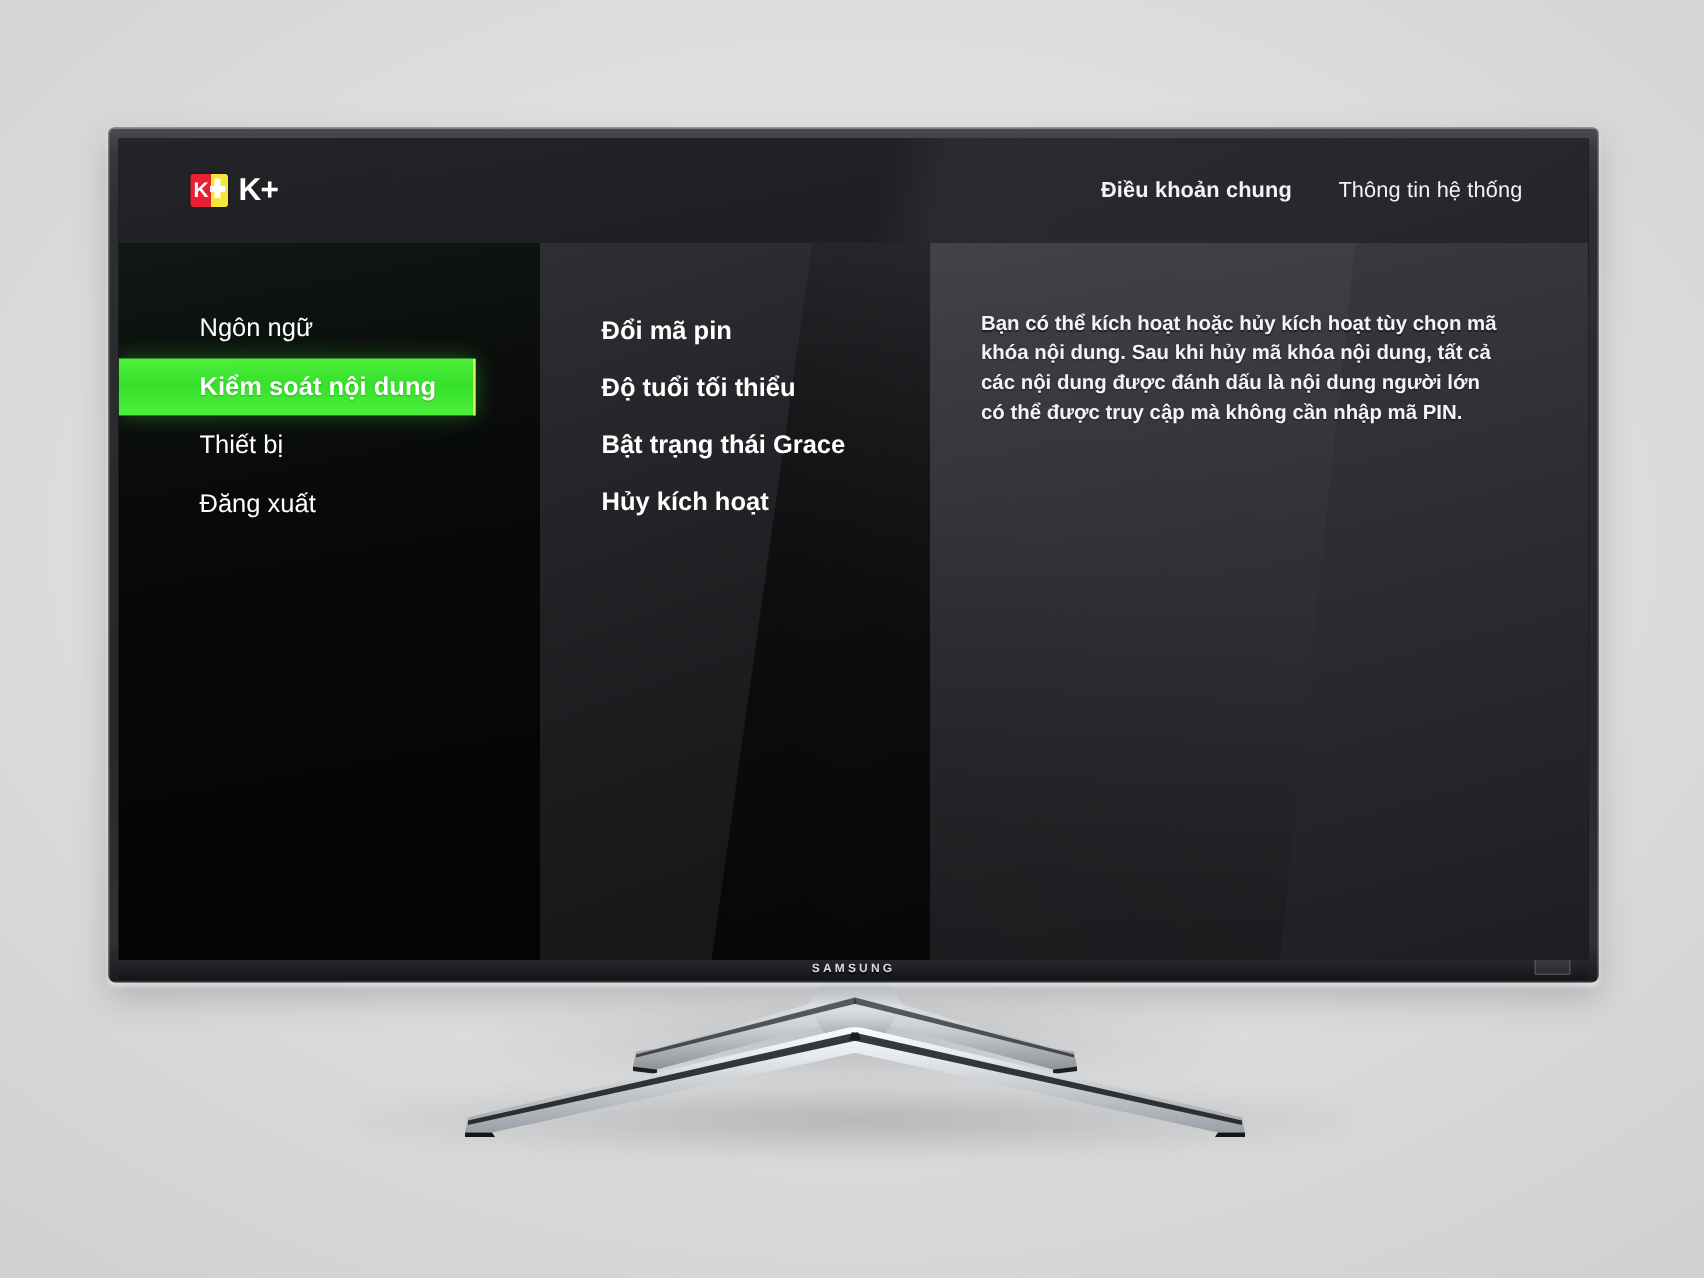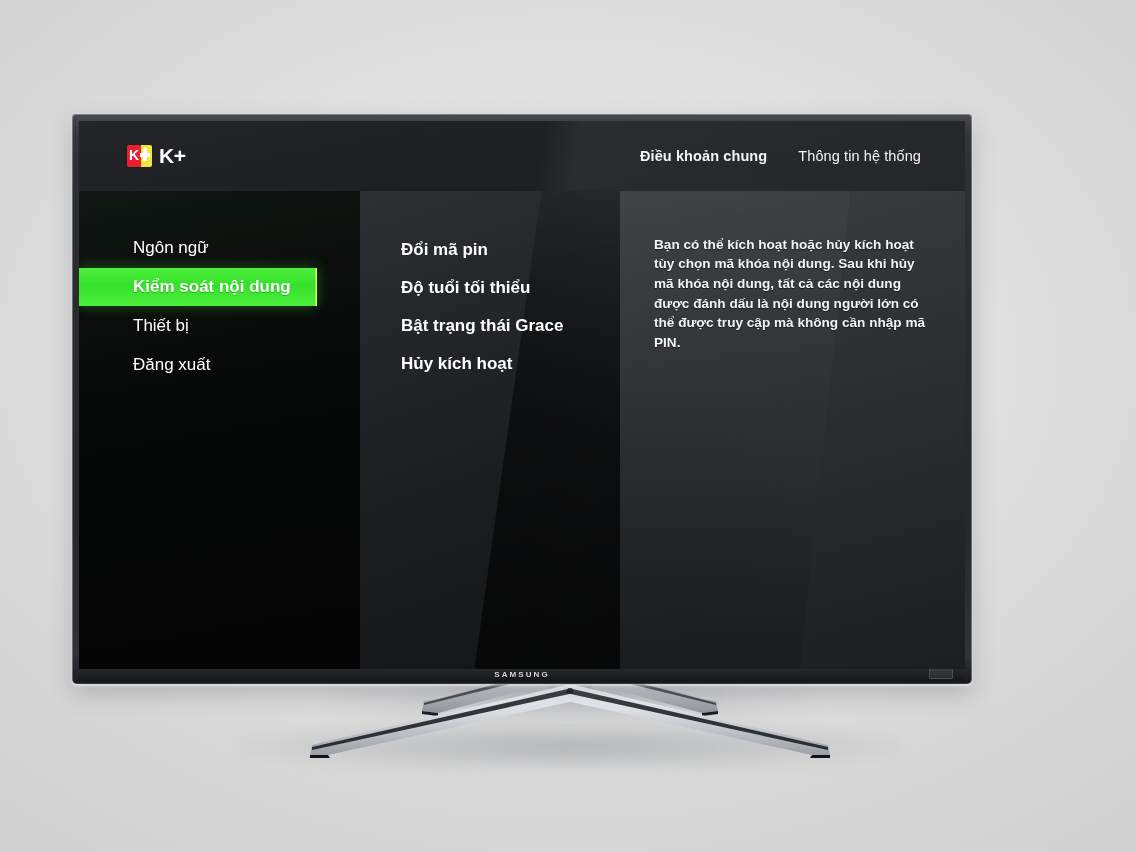--- a/index.html
+++ b/index.html
@@ -50,22 +50,22 @@
     top: 655px;
     width: 596px;
     height: 110px;
   }
   .stand svg { display: block; }
 
   
   .tv-body {
     position: absolute;
     left: 72px;
-    top: 114px;
-    width: 900px;
+    top: 85px;
+    width: 994px;
     height: 570px;
     background: linear-gradient(180deg, #4a4c50 0%, #36383c 3%, #2c2e32 10%, #25272b 70%, #303236 95%, #191a1d 100%);
     border-radius: 4px 4px 5px 5px;
     box-shadow:
       0 2px 3px rgba(255,255,255,0.55),
       0 10px 22px rgba(90,94,102,0.30);
   }
   .tv-body::before {  
     content: "";
     position: absolute;

